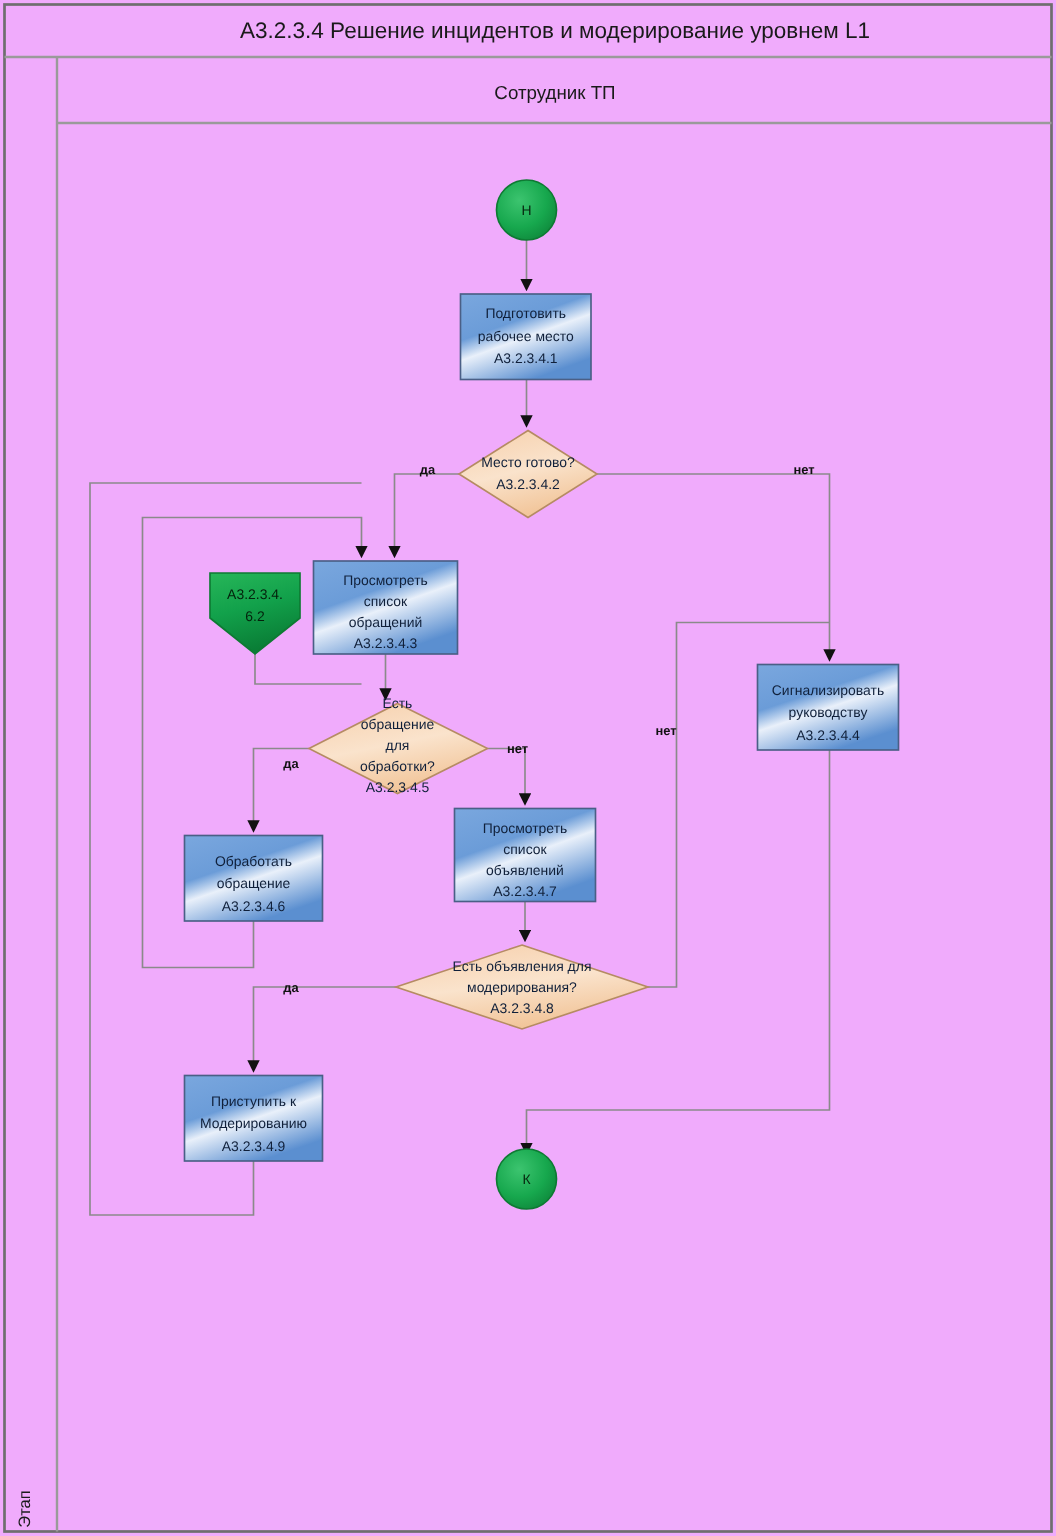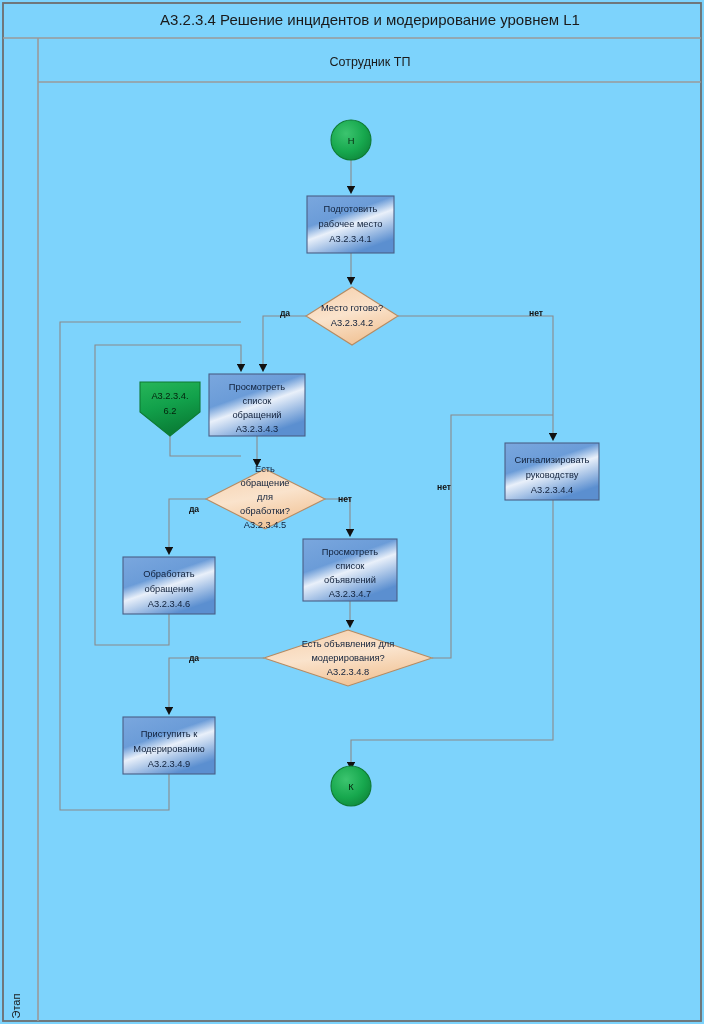--- a/index.html
+++ b/index.html
@@ -1,17 +1,17 @@
 <!DOCTYPE html>
 <html><head>
 <meta charset="utf-8">
 <style>
   html,body{margin:0;padding:0;background:#ffffff;}
   body{width:704px;height:1024px;font-family:"Liberation Sans",sans-serif;-webkit-font-smoothing:antialiased;}
-  #stage{position:relative;width:704px;height:1024px;overflow:hidden;background:#7dd3fc;}
+  #stage{position:relative;width:704px;height:1024px;overflow:hidden;background:#f0abfc;}
   svg{display:block;}
   .fc-title{font-size:15px;fill:#1a1a1a;}
   .fc-lane{font-size:12.5px;fill:#1a1a1a;}
   .fc-stage-label{font-size:11px;fill:#1a1a1a;}
   .node-text{font-size:9.3px;fill:#10203a;}
   .node-text-term{font-size:9.3px;fill:#06260f;}
   .node-text-conn{font-size:9.3px;fill:#04220c;}
   .edge-label{font-size:8.6px;fill:#111111;font-weight:bold;}
   .edge-line{stroke:#8a8a8a;stroke-width:1.1;fill:none;}
   .frame-line{stroke:#9a9a9a;stroke-width:1.6;fill:none;}

